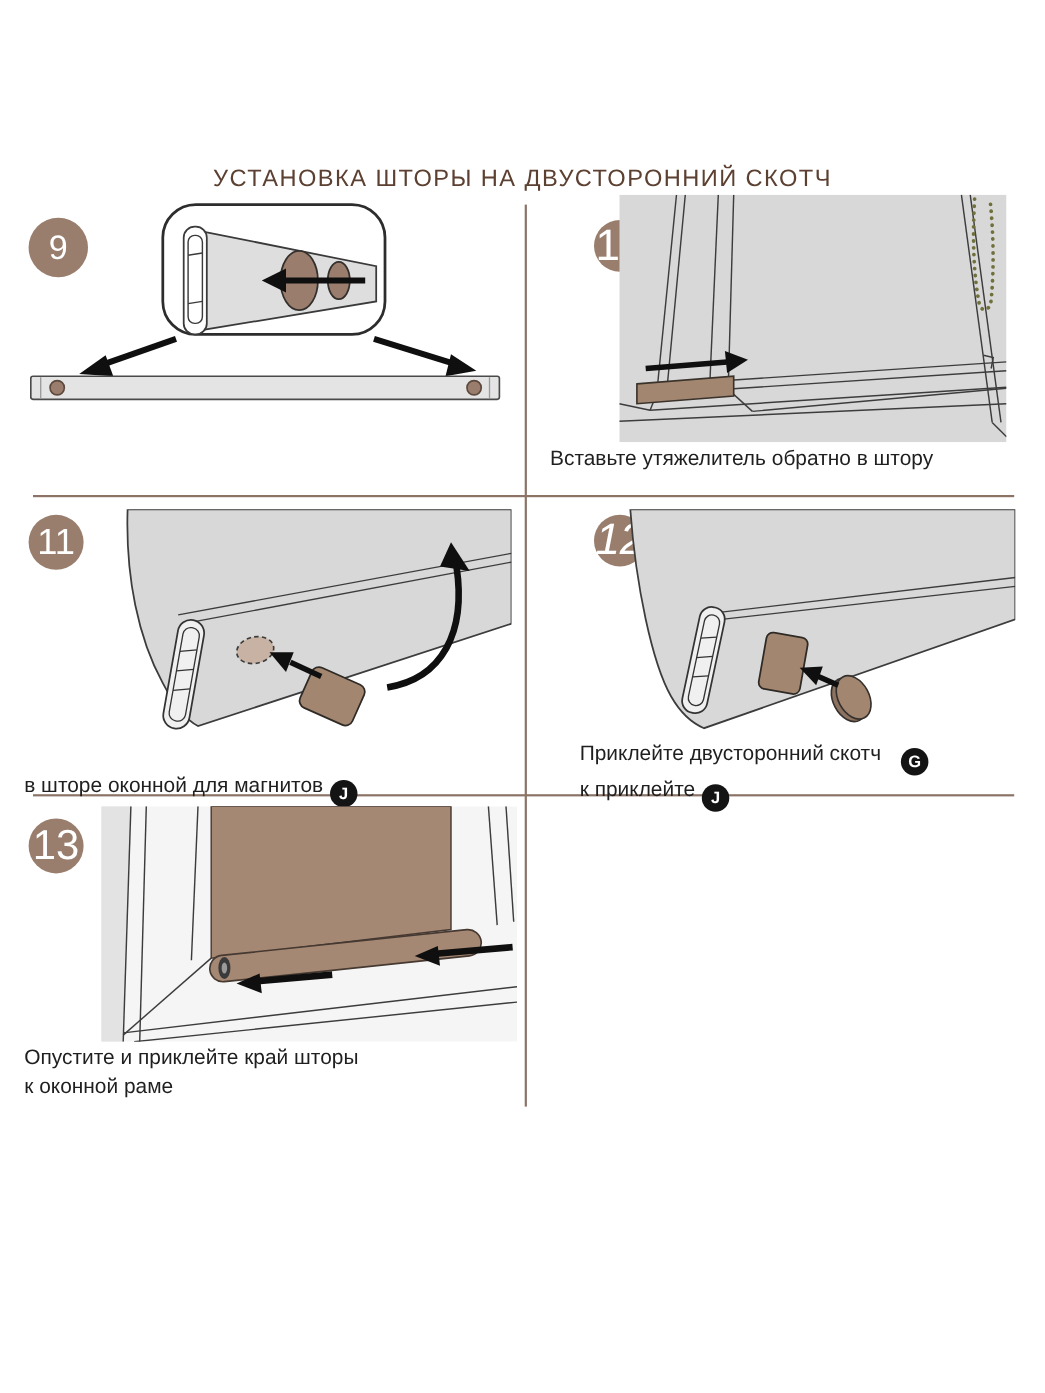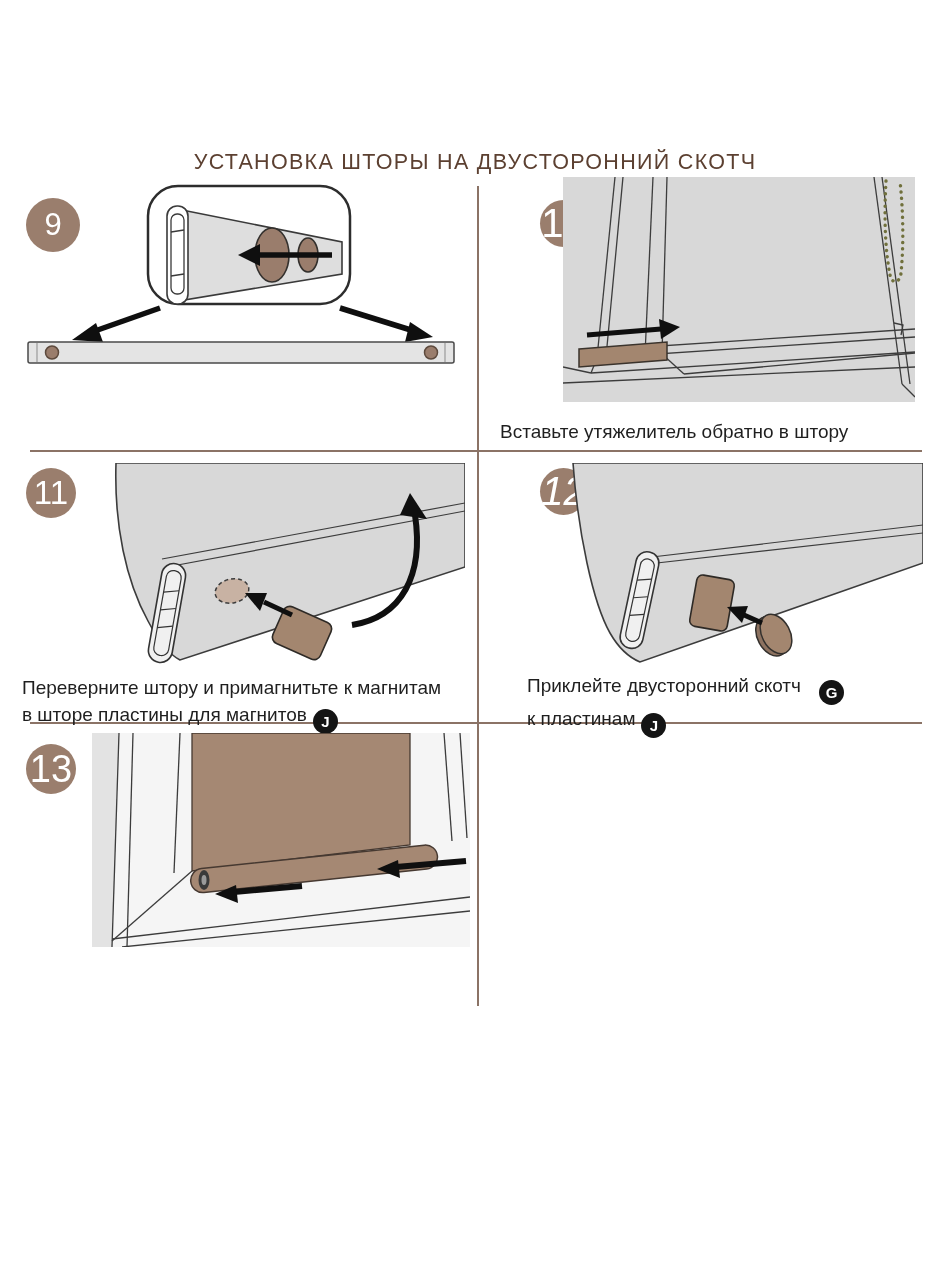--- a/index.html
+++ b/index.html
@@ -114,21 +114,21 @@
       <path d="M 0,206 L 352,190"></path>
     </g>
     <path d="M 323,4 C 321,40 322,72 327,98 C 329,108 337,106 338,96 C 341,66 340,32 337,4" stroke="#70703c" stroke-width="3.4" stroke-dasharray="0.1 6.2" stroke-linecap="round" fill="none"></path>
     <polygon points="16,172 104,165 104,183 16,190" fill="#a3866f" stroke="#3a332c" stroke-width="1.5"></polygon>
     <g>
       <line x1="24" y1="158" x2="98" y2="152" stroke="#0f0f0f" stroke-width="5"></line>
       <polygon points="117,150 96,142 98,162" fill="#0f0f0f"></polygon>
     </g>
   </svg>
 
-  <p class="caption" style="left:500px; top:404px; width:430px;margin-top:14px;">
+  <p class="caption" style="left:500px; top:404px; width:430px;">
     <span>Вставьте утяжелитель обратно в штору</span>
   </p>
 
   <div class="stepnum sn-lg" style="left:26px; top:468px; width:50px; height:50px; font-size:33px;">
     <span>11</span>
   </div>
 
   <svg class="illus" style="left:70px; top:463px;" width="395" height="212" viewBox="0 0 395 212">
     <path d="M 46,0 L 395,0 L 395,104 L 110,197 C 98,191 88,177 78,158 C 56,118 44,62 46,0 Z" fill="#d8d8d8" stroke="#3c3c3c" stroke-width="1.6"></path>
     <path d="M 92,96 L 395,40" stroke="#3c3c3c" stroke-width="1.2" fill="none"></path>
@@ -148,22 +148,22 @@
       <line x1="222" y1="152" x2="194" y2="139" stroke="#0f0f0f" stroke-width="5"></line>
       <polygon points="175,130 197,130 190,148" fill="#0f0f0f"></polygon>
     </g>
     <g>
       <path d="M 282,162 C 332,154 354,112 345,52" stroke="#0f0f0f" stroke-width="6" fill="none"></path>
       <polygon points="340,30 357,56 330,52" fill="#0f0f0f"></polygon>
     </g>
   </svg>
 
   <p class="caption" style="left:22px; top:674px; width:455px;">
-    <span>Переверните штору и  примагнитьте к магнитам</span><br>
-    <span>в шторе пластины для магнитов</span><span class="pbadge">J</span>
+    <br>
+    <span>в шторе оконной для магнитов</span><span class="pbadge">J</span>
   </p>
 
   <div class="stepnum sn-md" style="left:499px; top:468px;font-style:italic;">
     <span>12</span>
   </div>
 
   <svg class="illus" style="left:548px; top:463px;" width="375" height="212" viewBox="0 0 375 212">
     <path d="M 25,0 L 375,0 L 375,100 L 92,199 C 80,194 70,184 62,170 C 45,140 30,70 25,0 Z" fill="#d8d8d8" stroke="#3c3c3c" stroke-width="1.6"></path>
     <path d="M 100,101 L 375,70" stroke="#3c3c3c" stroke-width="1.2" fill="none"></path>
     <path d="M 104,94 L 375,62" stroke="#3c3c3c" stroke-width="1.2" fill="none"></path>
@@ -184,21 +184,21 @@
       </g>
     </g>
     <g>
       <line x1="214" y1="160" x2="196" y2="152" stroke="#0f0f0f" stroke-width="5"></line>
       <polygon points="179,144 200,143 194,160" fill="#0f0f0f"></polygon>
     </g>
   </svg>
 
   <p class="caption" style="left:527px; top:672px; width:430px;">
     <span>Приклейте двусторонний скотч</span><span class="pbadge gap-left">G</span><br>
-    <span>к пластинам</span><span class="pbadge">J</span>
+    <span>к приклейте</span><span class="pbadge">J</span>
   </p>
 
   <div class="stepnum sn-lg" style="left:26px; top:744px; width:50px; height:50px; font-size:38px;">
     <span>13</span>
   </div>
 
   <svg class="illus" style="left:92px; top:733px;" width="378" height="214" viewBox="0 0 378 214">
     <rect x="0" y="0" width="378" height="214" fill="#f5f5f5"></rect>
     <polygon points="0,0 27,0 20,214 0,214" fill="#e3e3e3"></polygon>
     <g stroke="#3c3c3c" stroke-width="1.3" fill="none">
@@ -222,14 +222,18 @@
     <g>
       <line x1="374" y1="128" x2="304" y2="134" stroke="#0f0f0f" stroke-width="6"></line>
       <polygon points="285,136 306,127 308,145" fill="#0f0f0f"></polygon>
     </g>
     <g>
       <line x1="210" y1="153" x2="142" y2="159" stroke="#0f0f0f" stroke-width="6"></line>
       <polygon points="123,161 144,152 146,170" fill="#0f0f0f"></polygon>
     </g>
   </svg>
 
+  <p class="caption" style="left:22px; top:948px; width:360px;">
+    <span>Опустите и приклейте край шторы</span><br>
+    <span>к оконной раме</span>
+  </p>
 
 </div>
 
 </body></html>

